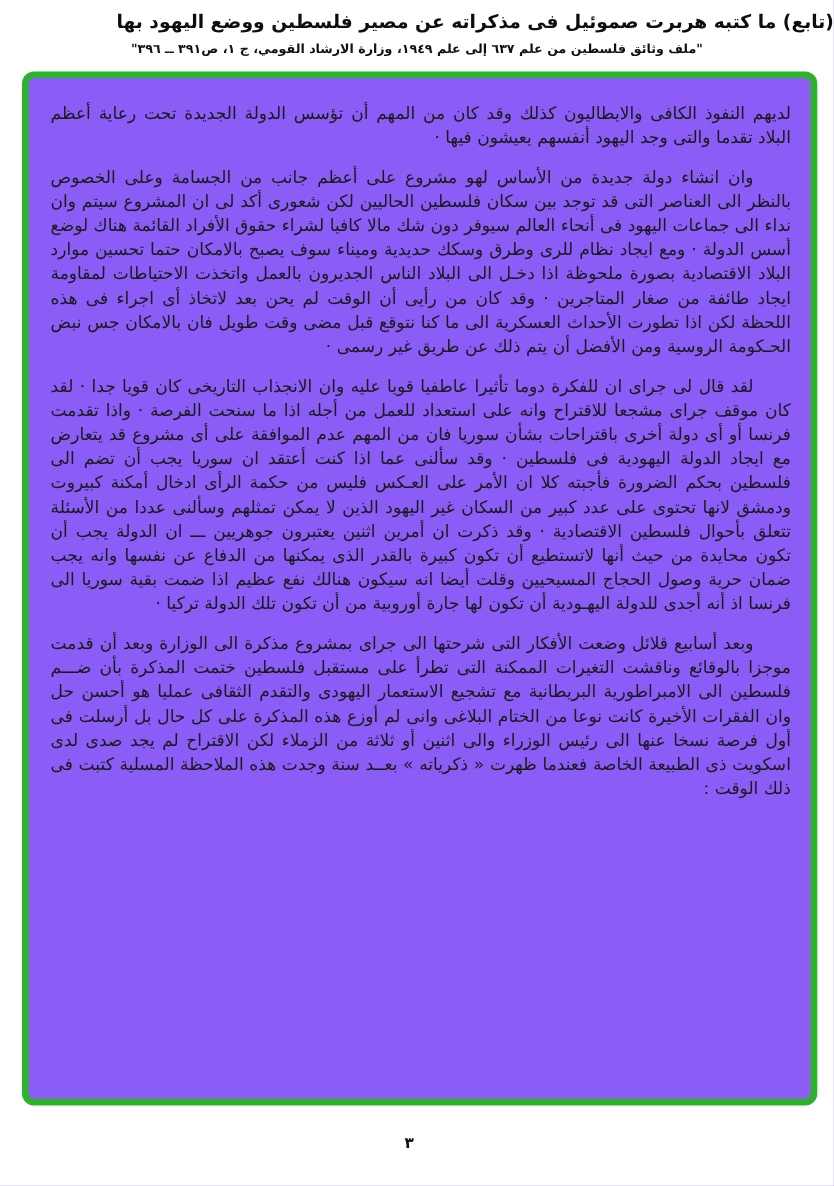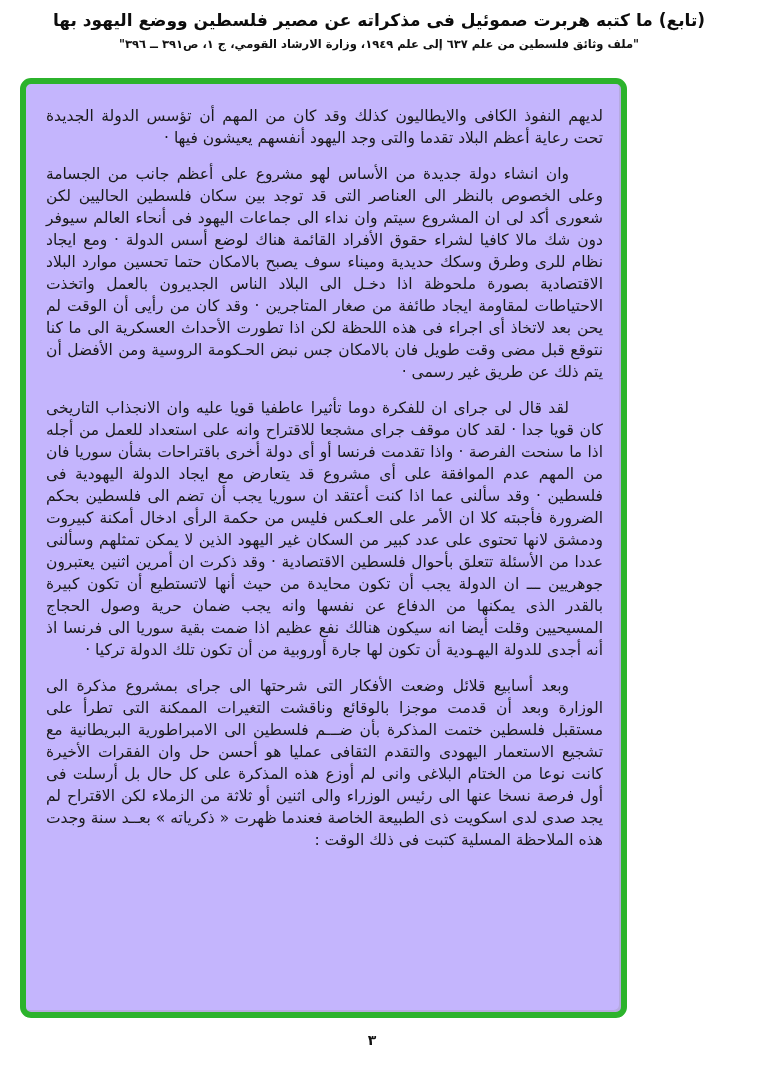--- a/index.html
+++ b/index.html
@@ -21,37 +21,38 @@
     left: 0;
     width: 758px;
     text-align: center;
     direction: rtl;
   }
   .title {
     font-size: 17px;
     font-weight: bold;
     color: #0d0d0d;
     letter-spacing: 0;
+    text-align: right;
   }
   .subtitle {
     font-size: 11.5px;
     font-weight: bold;
     margin-top: 7px;
     color: #111111;
   }
   .frame {
     position: absolute;
     left: 20px;
-    top: 78px;
-    width: 607px;
+    top: 65px;
+    width: 723px;
     height: 940px;
     box-sizing: border-box;
     border: 6px solid #2cb32c;
     border-radius: 11px;
-    background: #c4b5fd;
+    background: #8b5cf6;
     box-shadow: inset -2px -2px 0 rgba(140,140,140,0.25);
   }
   .content {
     position: absolute;
     top: 0; left: 0; right: 0; bottom: 0;
     padding: 21px 18px 12px 20px;
     direction: rtl;
     text-align: justify;
     text-justify: inter-word;
     font-size: 15.5px;

